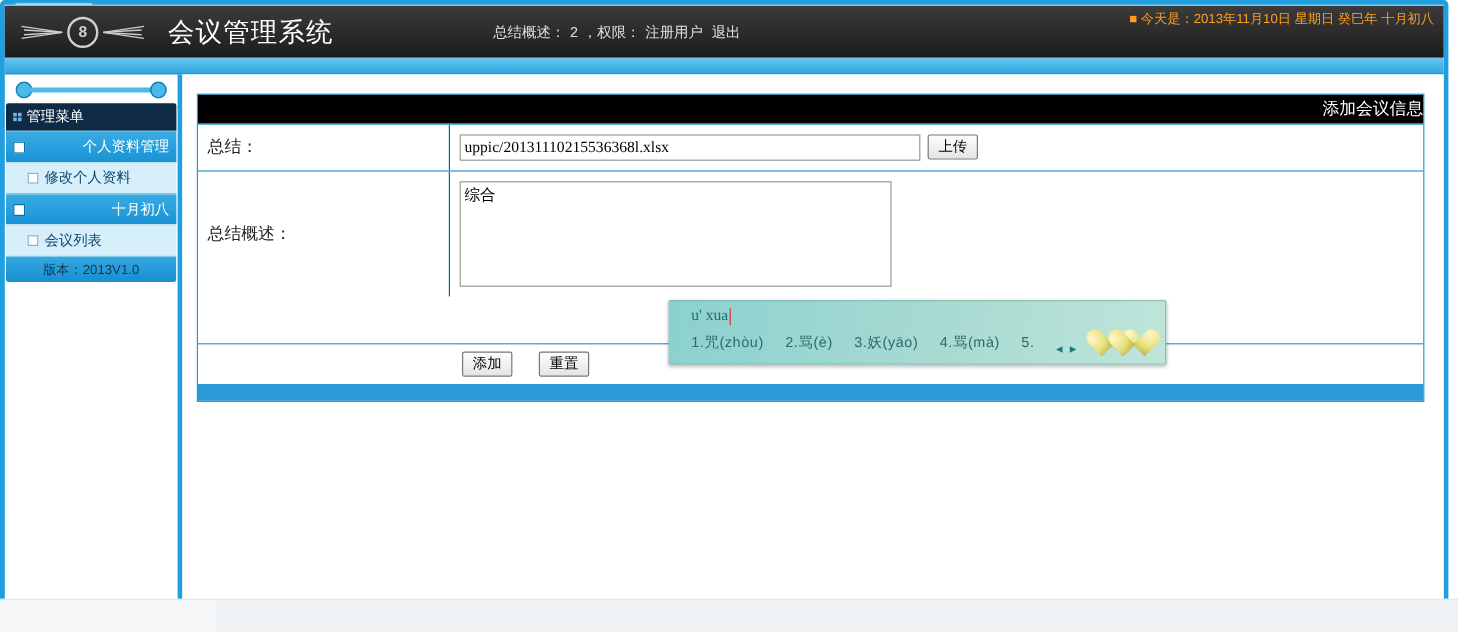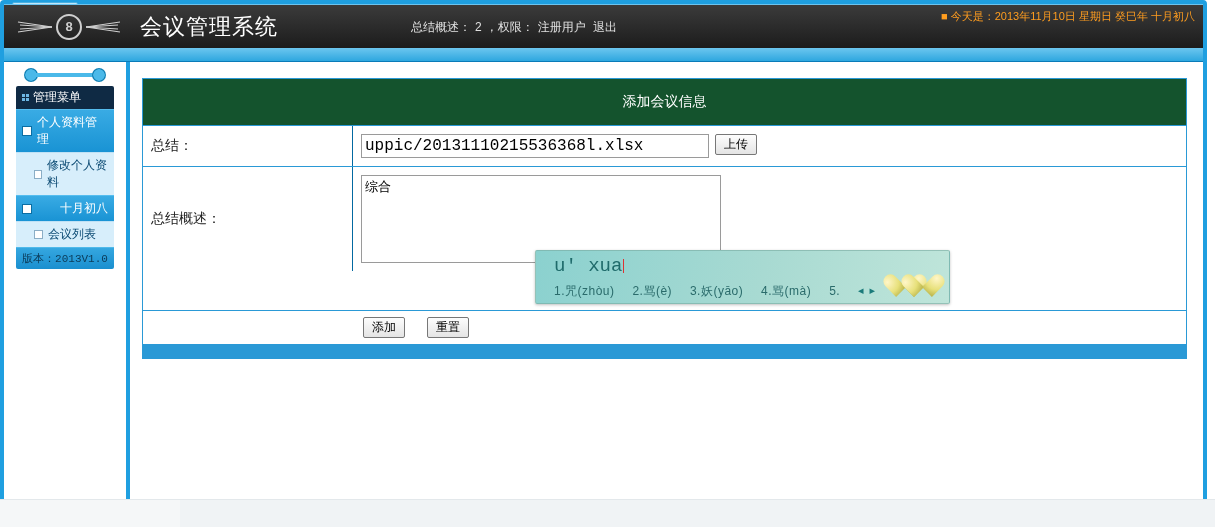--- a/index.html
+++ b/index.html
@@ -102,24 +102,23 @@
   .sub-strip {
     height:14px;
     background:linear-gradient(#6cc6ef,#2ea7df);
     border-bottom:1px solid #0a7bb8;
   }
   .layout {
     display:flex;
     height:calc(100% - 58px);
   }
   .sidebar {
-    width:122px;
-    padding:6px 12px;
+    width:144px;
+    padding:6px 1px;
     flex-shrink:0;
-    font-family:Liberation Mono, monospace;
   }
   .sb-conn {
     height:14px;
     position:relative;
     margin:0 8px 4px 8px;
   }
   .sb-conn::before, .sb-conn::after {
     content:"";
     position:absolute;
     top:0;
@@ -191,49 +190,49 @@
   .main {
     flex:1;
     padding:16px 16px 0 12px;
     background:#fff;
     position:relative;
   }
   .panel {
     border:1px solid #2a99d6;
   }
   .panel-title {
-    background:#14532d;
+    background:#000000;
     color:#fff;
-    text-align:center;
+    text-align:right;
     font-size:14px;
-    padding:14px 0;
+    padding:3px 0;
   }
   .frow {
     display:flex;
     border-top:1px solid #2a99d6;
   }
   .flabel {
     width:210px;
     padding:10px 8px;
     font-size:14px;
     border-right:1px solid #0369a1;
     display:flex;align-items:center;
     color:#222;
   }
   .fval {
     flex:1;
     padding:8px 8px;
     display:flex;align-items:flex-start;gap:6px;
   }
   .txtinput {
-    width:348px;
-    font-size:16px;
+    width:384px;
+    font-size:13px;
     padding:2px 3px;
     border:1px solid #9a9a9a;
-    font-family:Liberation Mono, monospace;
+    font-family:Liberation Serif, serif;
   }
   .btn {
     font-size:12px;
     padding:1px 8px;
     background:linear-gradient(#fdfdfd,#e4e4e4);
     border:1px solid #777;
     border-radius:2px;
     cursor:pointer;
     font-family:Liberation Sans, sans-serif;
   }
@@ -262,23 +261,23 @@
     width:415px;height:54px;
     background:linear-gradient(100deg,#8bd1cf,#a8dad2 55%,#bfe5da);
     border:1px solid rgba(120,170,160,.6);
     border-radius:2px;
     box-shadow:0 1px 3px rgba(0,0,0,.25);
     padding:4px 70px 4px 18px;
     font-size:12px;
     color:#2a6b6b;
   }
   .ime .comp {
-    font-family:Liberation Mono, monospace;
+    font-family:Liberation Serif, serif;
     color:#1f6b6b;
-    font-size:19px;
+    font-size:13px;
   }
   .ime .comp .caret{display:inline-block;width:1px;height:14px;background:#d33;vertical-align:middle;margin-left:1px;}
   .ime .cands {
     margin-top:6px;
     color:#2a6b6b;
     letter-spacing:0.5px;
   }
   .ime .cands i{font-style:normal;margin-right:14px;}
   .ime .deco {
     position:absolute;right:0;top:0;bottom:0;width:70px;

